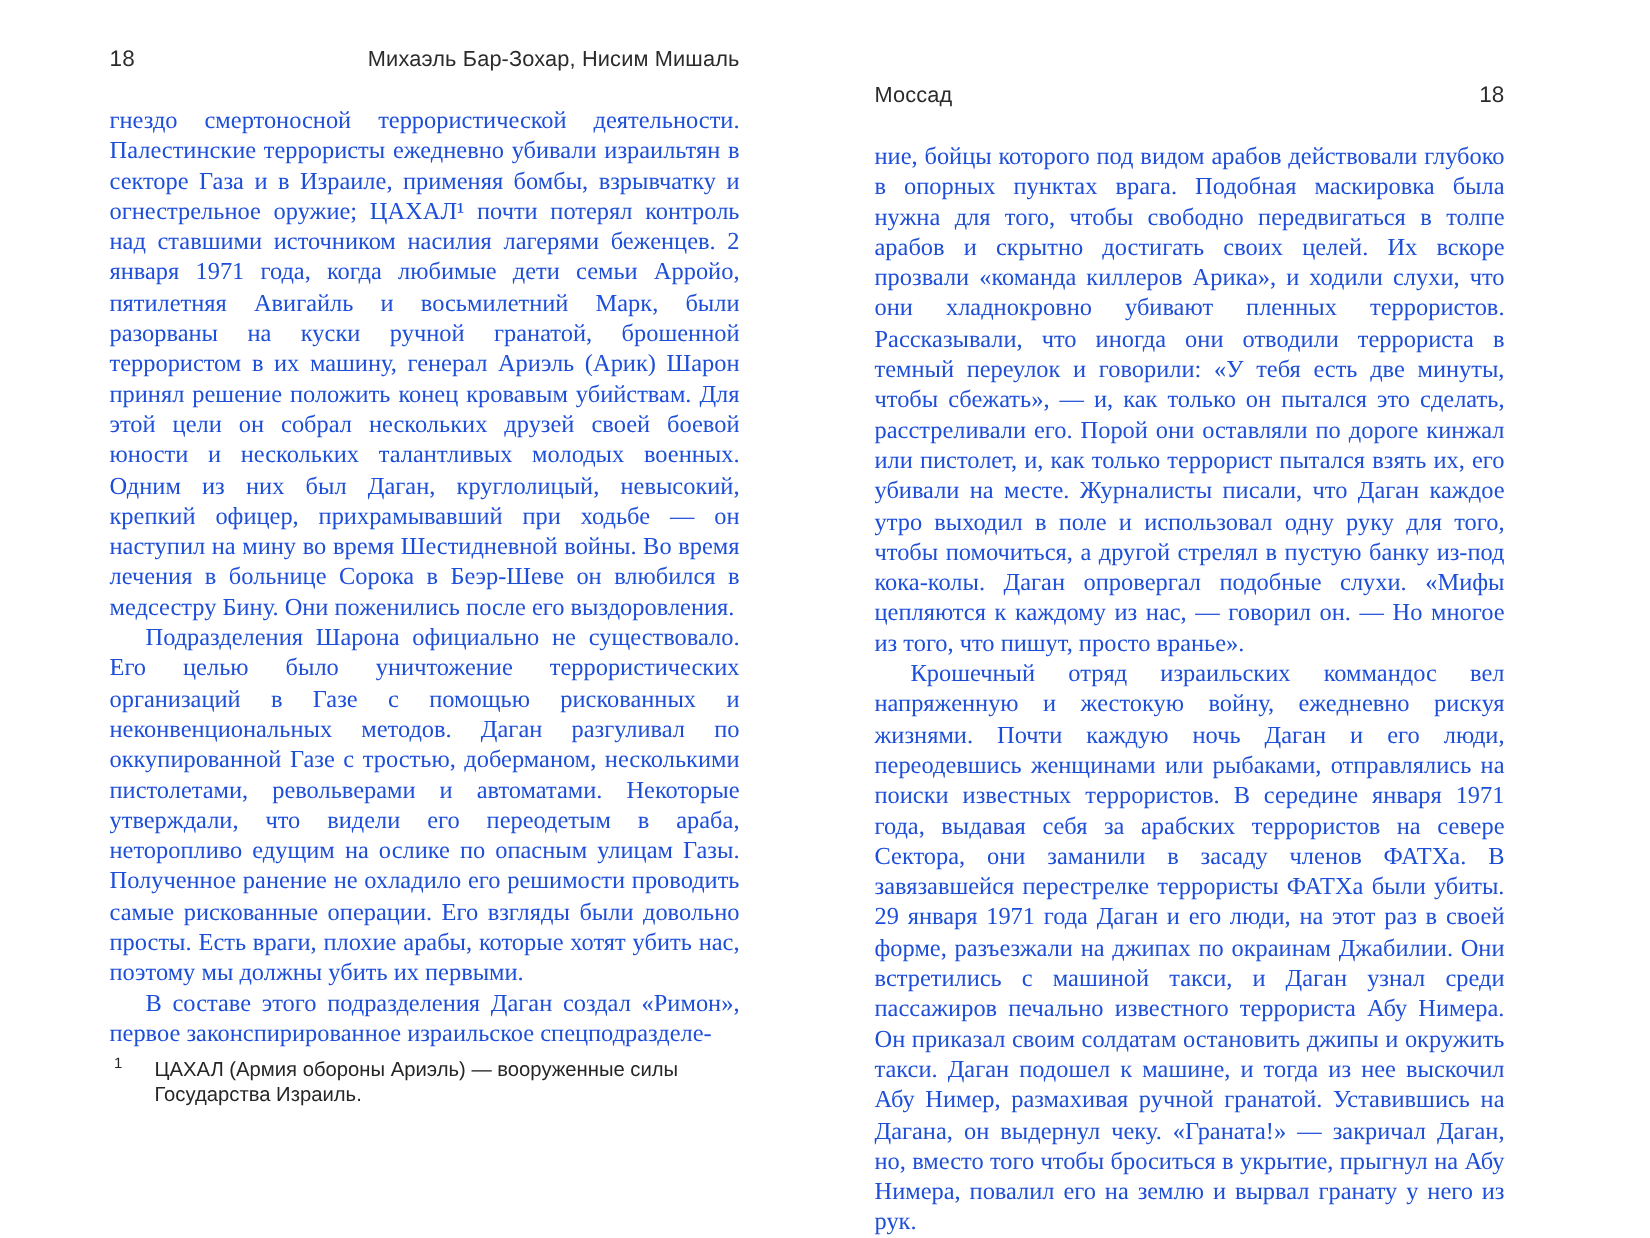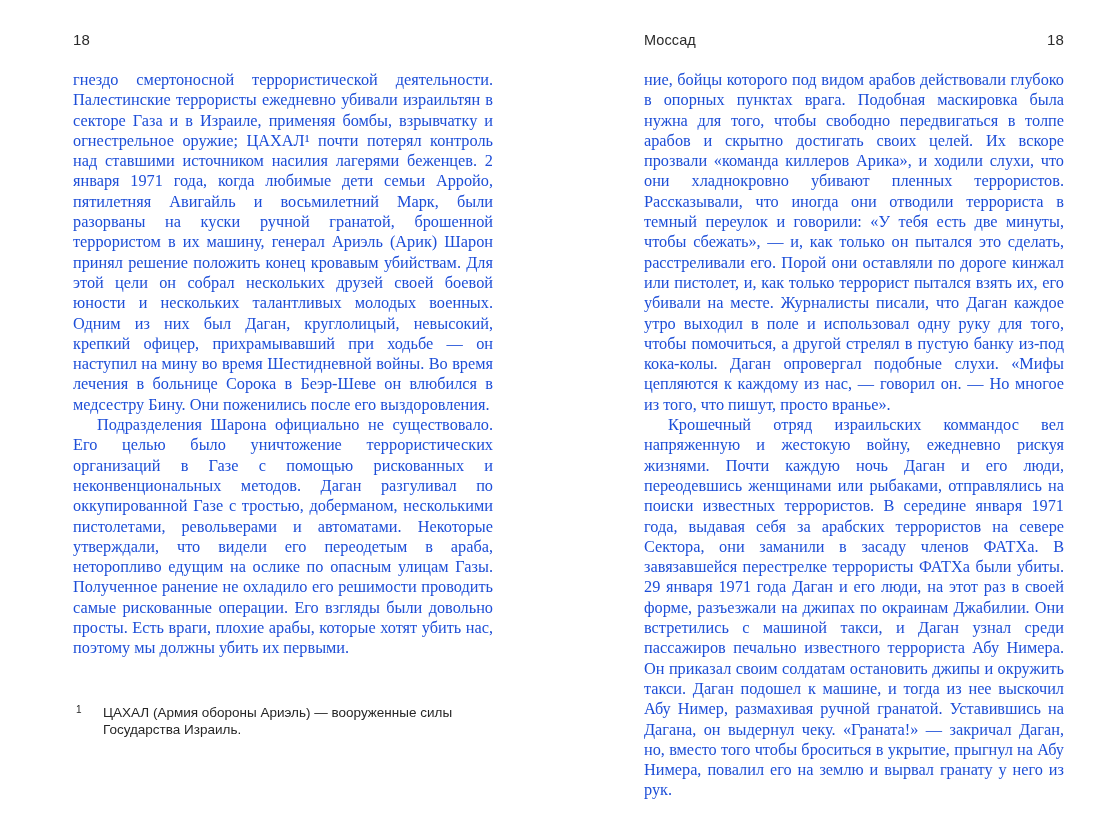--- a/index.html
+++ b/index.html
@@ -11,21 +11,21 @@
   .spread {
     position: relative;
     width: 1100px; height: 699px;
     background: #ffffff;
   }
   .page {
     position: absolute;
     top: 0; height: 100%;
   }
   #page-left  { left: 73px;  width: 420px; }
-  #page-right { left: 644px; width: 420px; }
+  #page-right { left: 583px; width: 420px; margin-top: 24px; }
 
   .running-row {
     position: absolute;
     top: 31px; left: 0; right: 0;
     display: flex;
     justify-content: space-between;
     align-items: baseline;
     font-family: "Liberation Sans", sans-serif;
     font-size: 14.5px;
     color: #2b2b2b;
@@ -65,25 +65,27 @@
   }
 </style>
 </head>
 <body>
 
 <div class="spread">
 
   <div class="page" id="page-left">
     <div class="running-row">
       <span class="page-number">18</span>
+      <span class="running-head">Михаэль Бар-Зохар, Нисим Мишаль</span>
     </div>
 
     <div class="body-text">
       <p class="no-indent">гнездо смертоносной террористической деятельности. Палестинские террористы ежедневно убивали израильтян в секторе Газа и в Израиле, применяя бомбы, взрывчатку и огнестрельное оружие; ЦАХАЛ¹ почти потерял контроль над ставшими источником насилия лагерями беженцев. 2 января 1971 года, когда любимые дети семьи Арройо, пятилетняя Авигайль и восьмилетний Марк, были разорваны на куски ручной гранатой, брошенной террористом в их машину, генерал Ариэль (Арик) Шарон принял решение положить конец кровавым убийствам. Для этой цели он собрал нескольких друзей своей боевой юности и нескольких талантливых молодых военных. Одним из них был Даган, круглолицый, невысокий, крепкий офицер, прихрамывавший при ходьбе — он наступил на мину во время Шестидневной войны. Во время лечения в больнице Сорока в Беэр-Шеве он влюбился в медсестру Бину. Они поженились после его выздоровления.</p>
       <p class="indent">Подразделения Шарона официально не существовало. Его целью было уничтожение террористических организаций в Газе с помощью рискованных и неконвенциональных методов. Даган разгуливал по оккупированной Газе с тростью, доберманом, несколькими пистолетами, револьверами и автоматами. Некоторые утверждали, что видели его переодетым в араба, неторопливо едущим на ослике по опасным улицам Газы. Полученное ранение не охладило его решимости проводить самые рискованные операции. Его взгляды были довольно просты. Есть враги, плохие арабы, которые хотят убить нас, поэтому мы должны убить их первыми.</p>
+      <p class="indent">В составе этого подразделения Даган создал «Римон», первое законспирированное израильское спецподразделе-</p>
     </div>
 
     <div class="footnote">
       <sup class="fn-marker">1</sup>
       <span class="fn-text">ЦАХАЛ (Армия обороны Ариэль) — вооруженные силы Государства Израиль.</span>
     </div>
   </div>
 
   <div class="page" id="page-right">
     <div class="running-row">

